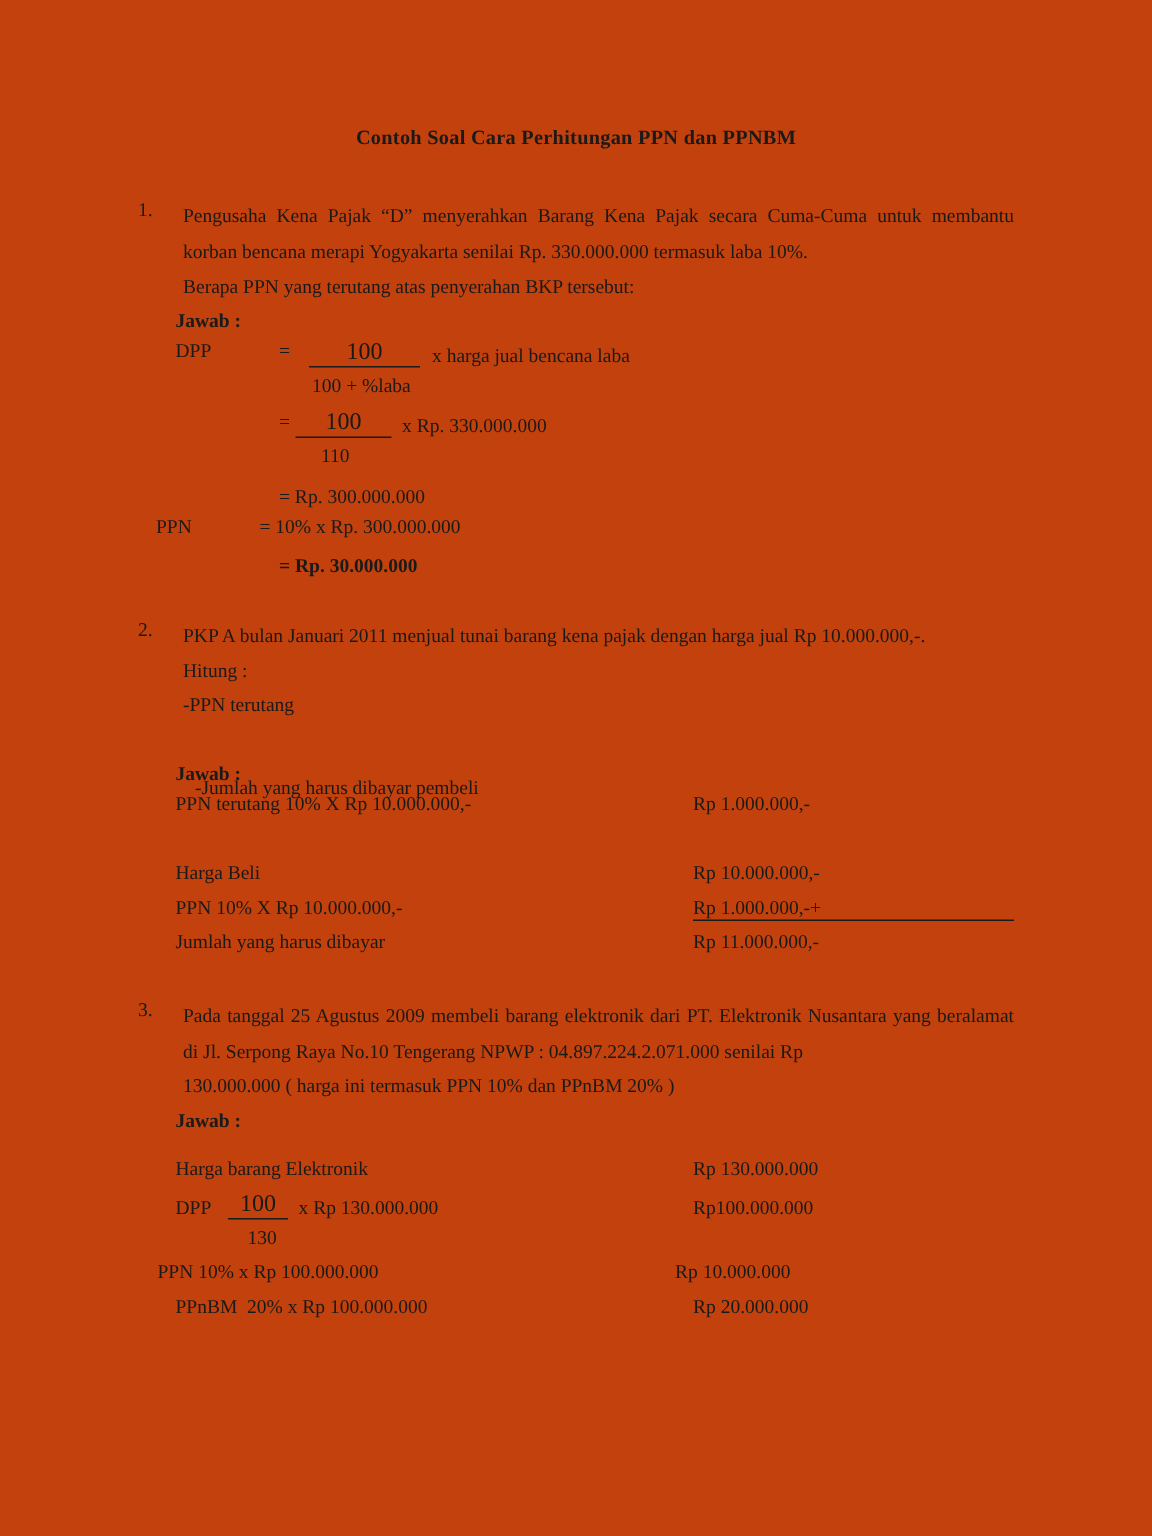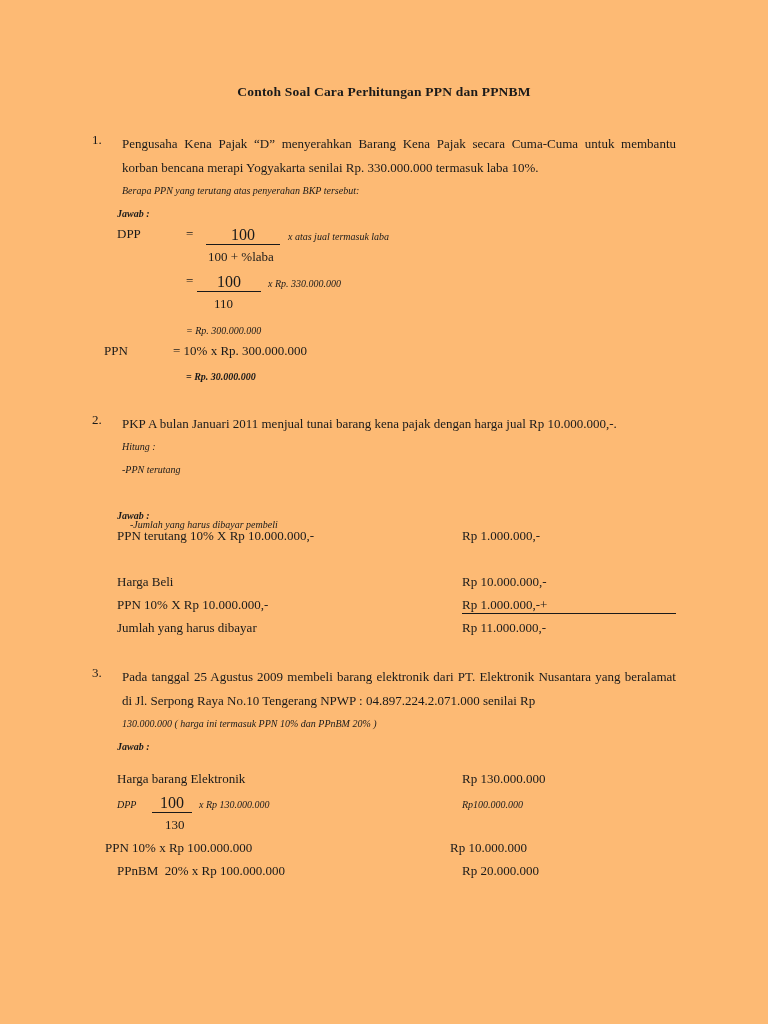--- a/index.html
+++ b/index.html
@@ -14,21 +14,21 @@
     color: #1a1a1a;
     position: relative;
     overflow: hidden;
   }
   .page {
     position: absolute;
     left: 0;
     top: 0;
     width: 768px;
     height: 1024px;
-    background: #fdba74;
+    background: #c2410c;
   }
 
   
   .doc-title {
     position: absolute;
     left: 92px;
     top: 84px;
     width: 584px;
     text-align: center;
     font-weight: bold;
@@ -53,24 +53,23 @@
     margin-left: 30px;
     font-size: 13px;
     line-height: 24px;
     text-align: justify;
     text-justify: inter-word;
   }
 
   
   .subline {
     position: absolute;
-    font-size: 10px;
+    font-size: 13px;
     line-height: 22px;
     white-space: pre;
-    font-style: italic;
   }
   .bold { font-weight: bold; }
 
   
   .calcrow {
     position: absolute;
     font-size: 13px;
     white-space: pre;
   }
   .calcrow .lbl {
@@ -136,21 +135,21 @@
   <div class="subline" style="left:122px; top:180px; width:560px; text-align:left;">Berapa PPN yang terutang atas penyerahan BKP tersebut:</div>
 
   <div class="subline bold" style="left:117px; top:203px;">Jawab :</div>
 
   <div class="calcrow" style="left:117px; top:226px;">
     <span class="lbl">DPP</span>
     <span class="eq">=</span>
   </div>
   <div class="frac-num" style="left:206px; top:226px; width:74px;">100</div>
   <div class="frac-den" style="left:208px; top:249px;">100 + %laba</div>
-  <div class="subline" style="left:288px; top:226px;">x atas jual termasuk laba</div>
+  <div class="subline" style="left:288px; top:226px;">x harga jual bencana laba</div>
 
   <div class="calcrow" style="left:117px; top:273px;">
     <span class="eq">=</span>
   </div>
   <div class="frac-num" style="left:197px; top:273px; width:64px;">100</div>
   <div class="frac-den" style="left:214px; top:296px;">110</div>
   <div class="subline" style="left:268px; top:273px;">x Rp. 330.000.000</div>
 
   <div class="subline" style="left:186px; top:320px;">= Rp. 300.000.000</div>
 

